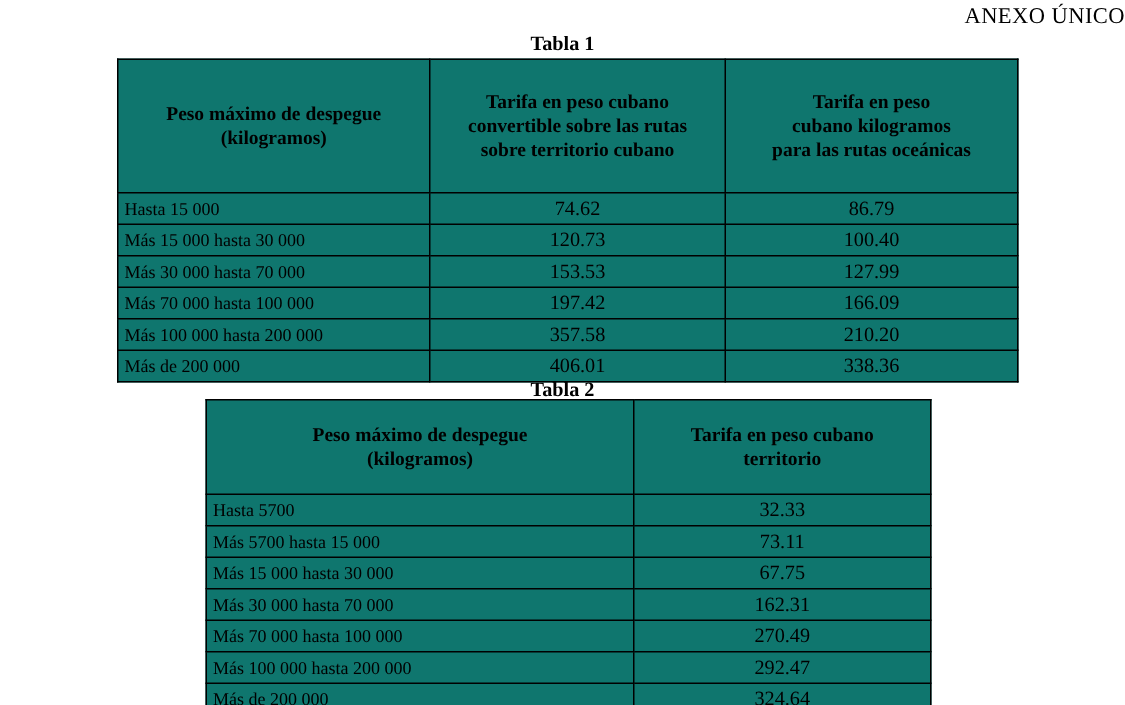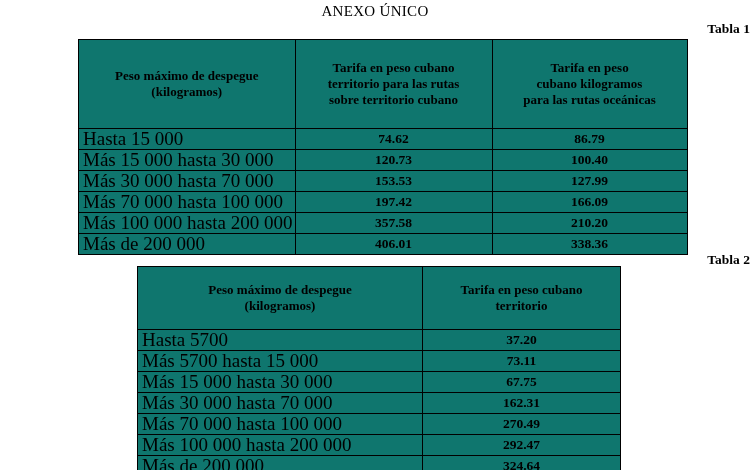--- a/index.html
+++ b/index.html
@@ -16,30 +16,30 @@
   }
 
   .page {
     position: relative;
     width: 750px;
     height: 470px;
     box-sizing: border-box;
   }
 
   .doc-title {
-    text-align: center;
+    text-align: right;
     font-size: 15px;
     font-weight: normal;
     letter-spacing: 0.3px;
     margin: 3px 0 0 0;
     line-height: 17px;
   }
 
   .table-caption {
-    text-align: right;
+    text-align: center;
     font-size: 13.5px;
     font-weight: bold;
     line-height: 16px;
     margin: 1px 0 3px 0;
   }
 
   .caption-2 {
     margin-top: 5px;
     margin-bottom: 4px;
   }
@@ -61,29 +61,29 @@
   table.fare-table th {
     font-weight: bold;
     font-size: 13px;
     line-height: 16px;
     text-align: center;
     padding: 7px 6px;
   }
 
   table.fare-table td.label-cell {
     font-weight: normal;
-    font-size: 19px;
+    font-size: 12px;
     line-height: 16px;
     text-align: left;
     padding: 1px 2px 1px 4px;
     white-space: nowrap;
   }
 
   table.fare-table td.value-cell {
-    font-weight: bold;
+    font-weight: normal;
     font-size: 13.5px;
     line-height: 16px;
     text-align: center;
     padding: 1px 2px;
     margin-top: 20px;
   }
 
   
   .table1-wrap {
     position: absolute;
@@ -124,21 +124,21 @@
         <col class="t1-col3">
       </colgroup>
       <thead>
         <tr class="head-row">
           <th>
             <span>Peso máximo de despegue</span><br>
             <span>(kilogramos)</span>
           </th>
           <th>
             <span>Tarifa en peso cubano</span><br>
-            <span>territorio para las rutas</span><br>
+            <span>convertible sobre las rutas</span><br>
             <span>sobre territorio cubano</span>
           </th>
           <th>
             <span>Tarifa en peso</span><br>
             <span>cubano kilogramos</span><br>
             <span>para las rutas oceánicas</span>
           </th>
         </tr>
       </thead>
       <tbody>
@@ -192,21 +192,21 @@
           </th>
           <th>
             <span>Tarifa en peso cubano</span><br>
             <span>territorio</span>
           </th>
         </tr>
       </thead>
       <tbody>
         <tr class="body-row">
           <td class="label-cell">Hasta 5700</td>
-          <td class="value-cell">37.20</td>
+          <td class="value-cell">32.33</td>
         </tr>
         <tr class="body-row">
           <td class="label-cell">Más 5700 hasta 15 000</td>
           <td class="value-cell">73.11</td>
         </tr>
         <tr class="body-row">
           <td class="label-cell">Más 15 000 hasta 30 000</td>
           <td class="value-cell">67.75</td>
         </tr>
         <tr class="body-row">

